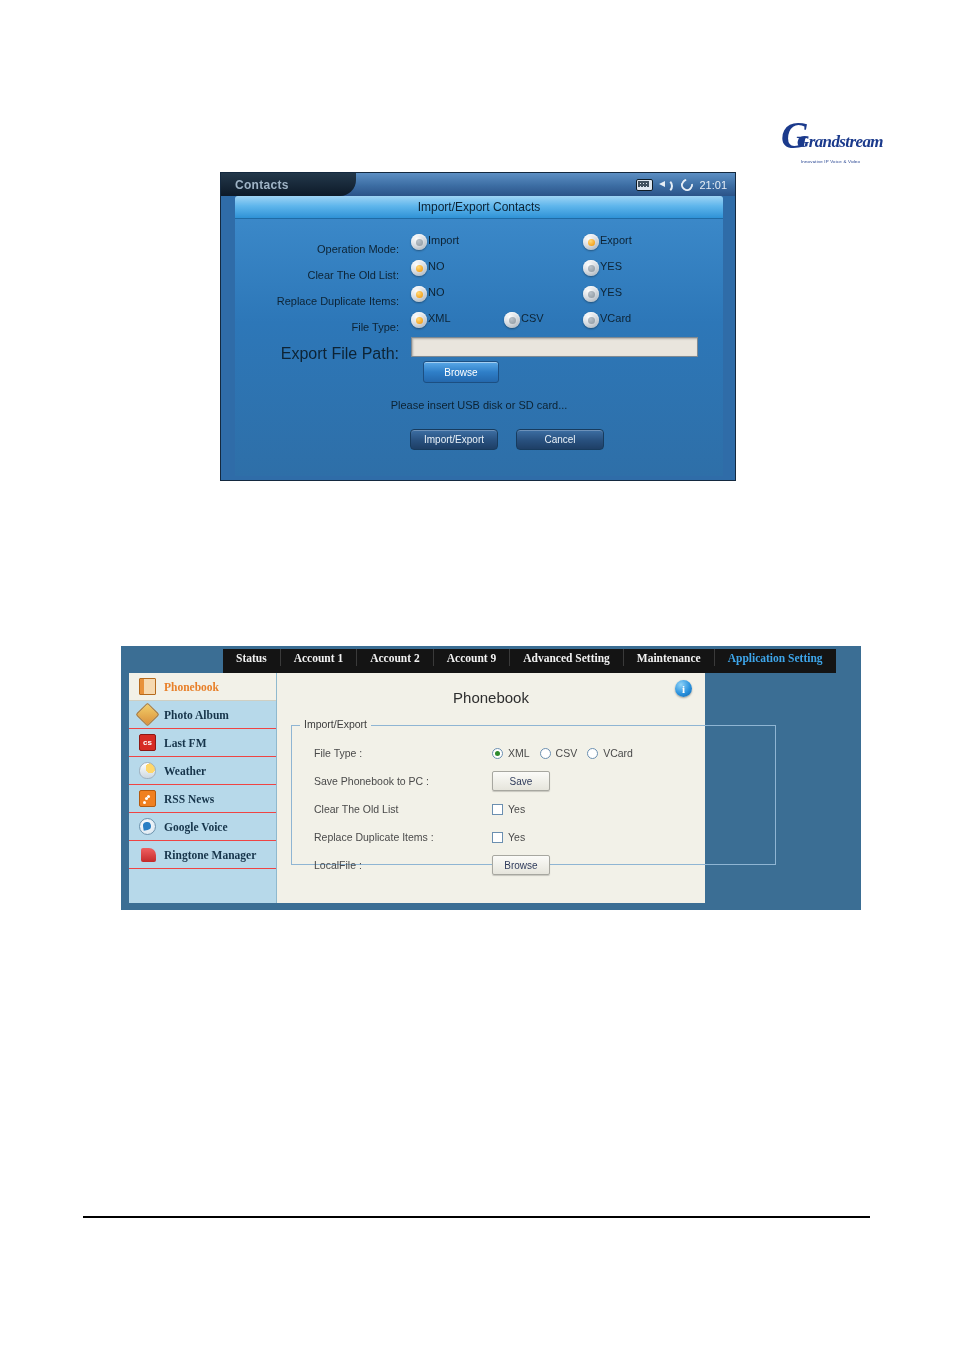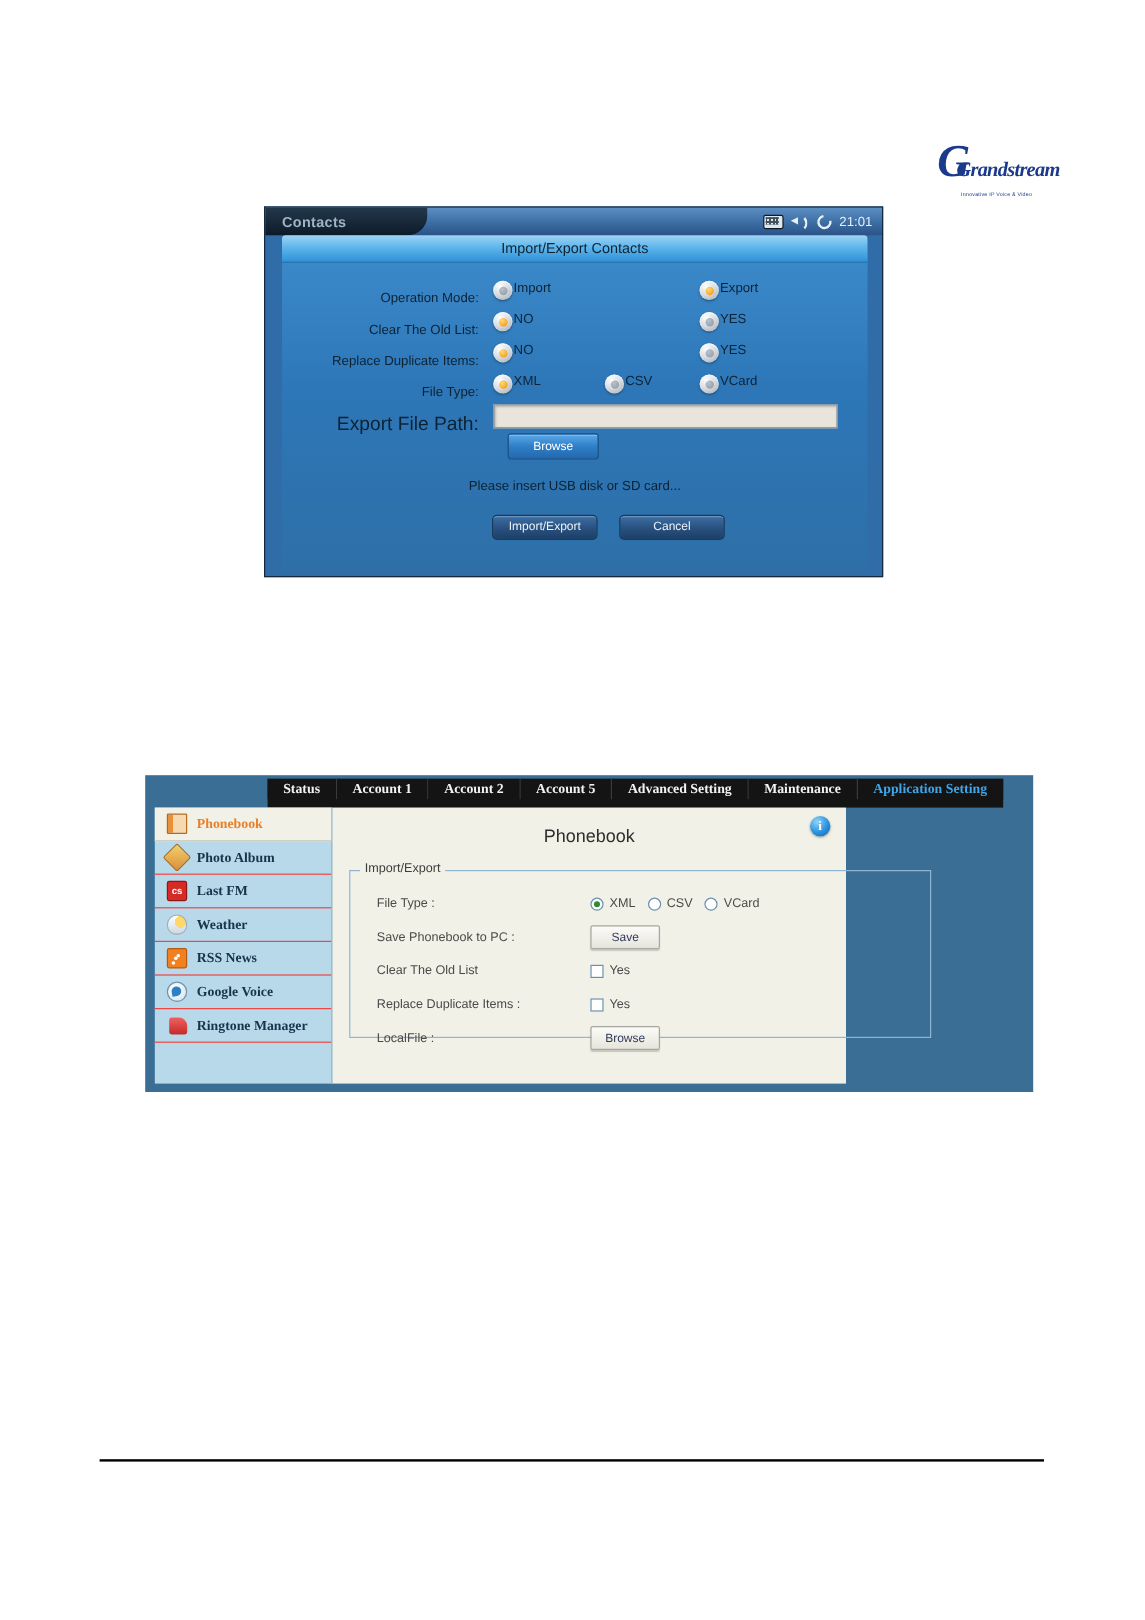--- a/index.html
+++ b/index.html
@@ -449,21 +449,21 @@
     </div>
   </div>
 </div>
 
 <div id="webui">
 
   <div id="webui-tabs">
     <div class="webtab">Status</div>
     <div class="webtab">Account 1</div>
     <div class="webtab">Account 2</div>
-    <div class="webtab">Account 5</div>
+    <div class="webtab">Account 9</div>
     <div class="webtab">Advanced Setting</div>
     <div class="webtab">Maintenance</div>
     <div class="webtab active">Application Setting</div>
   </div>
 
   <div id="webui-body">
 
     <div id="webui-sidebar">
       <div class="side-item active">
         <span class="side-icon ic-book"></span>

